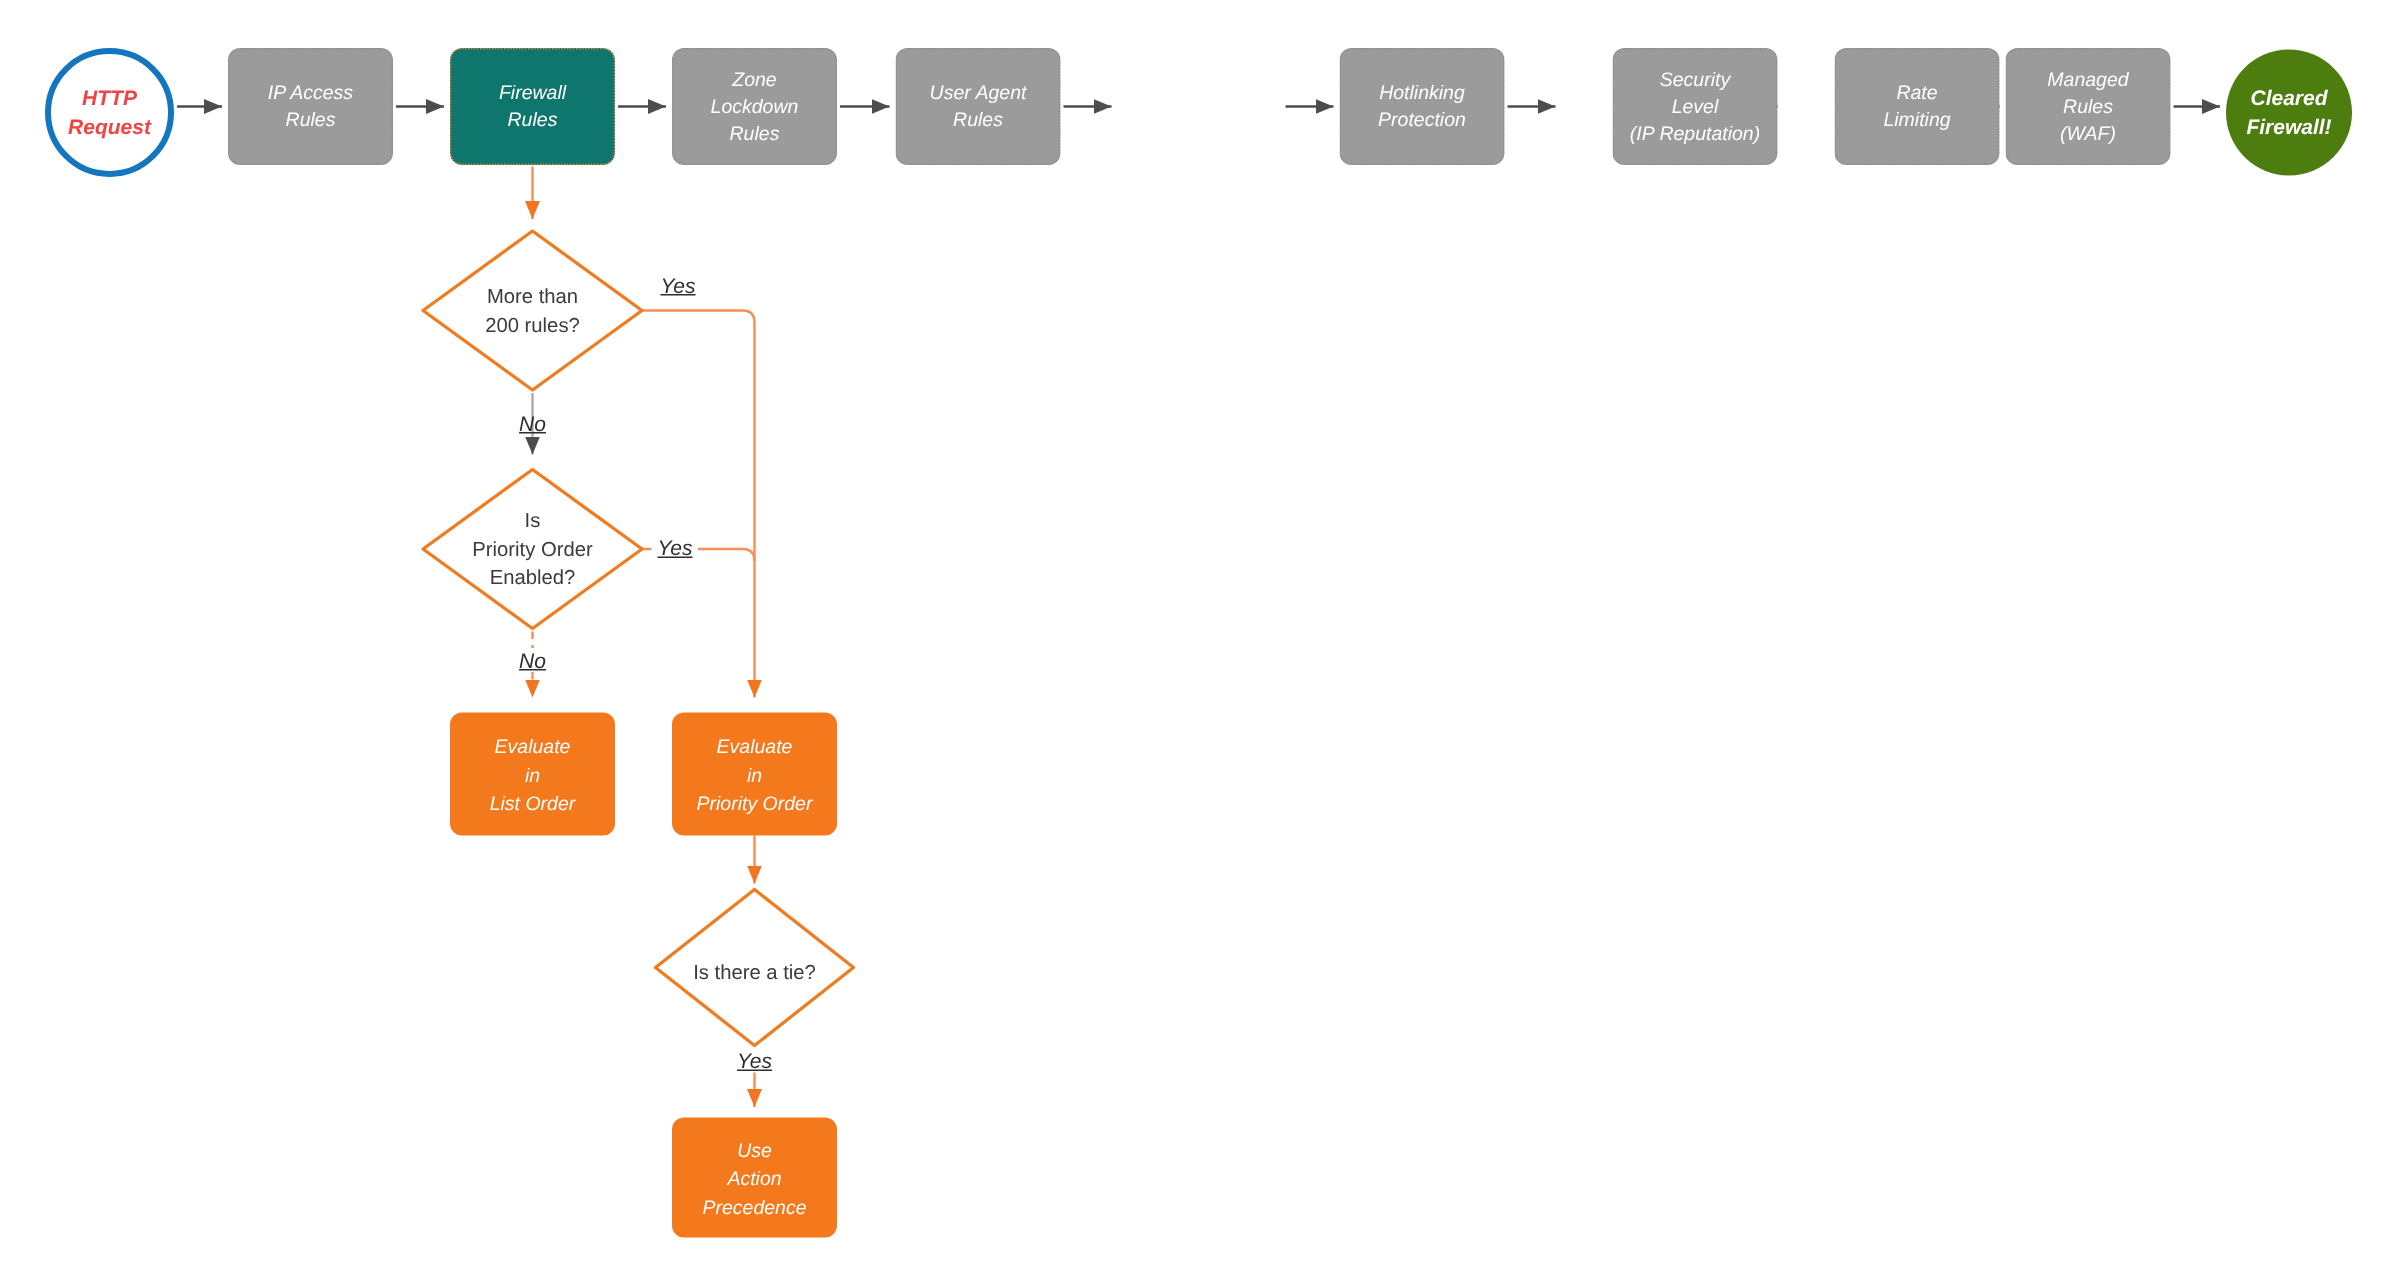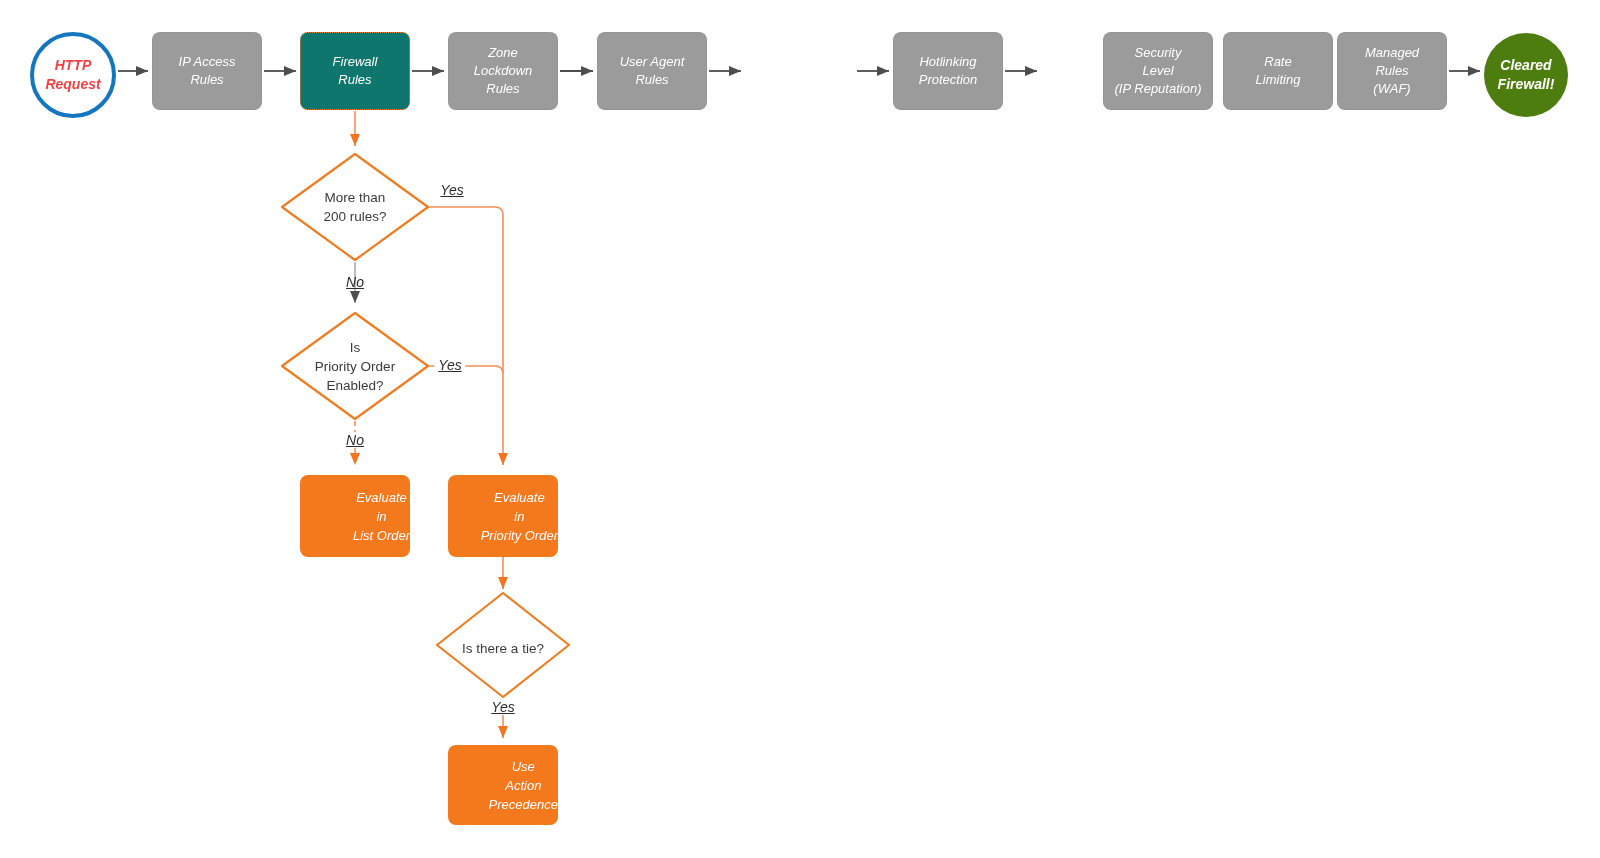--- a/index.html
+++ b/index.html
@@ -61,21 +61,20 @@
 
   .action-box {
     width: 110px; height: 82px;
     background: #F4791D;
     border-radius: 8px;
     color: #ffffff;
     font-style: italic;
     font-size: 13px;
     line-height: 19px;
     white-space: pre-line;
-    justify-content: flex-end;
   }
 
   .diamond-label {
     width: 150px;
     color: #3b3b3b;
     font-size: 13.5px;
     line-height: 19px;
     white-space: pre-line;
     transform: translate(-50%, -50%);
   }
@@ -166,21 +165,21 @@
 Rules</span>
   </div>
   <div class="node step-box" style="left:597px">
     <span>User Agent
 Rules</span>
   </div>
   <div class="node step-box" style="left:893px">
     <span>Hotlinking
 Protection</span>
   </div>
-  <div class="node step-box" style="left:1103px">
+  <div class="node step-box" style="left:1075px">
     <span>Security
 Level
 (IP Reputation)</span>
   </div>
   <div class="node step-box" style="left:1223px">
     <span>Rate
 Limiting</span>
   </div>
   <div class="node step-box" style="left:1337px">
     <span>Managed

